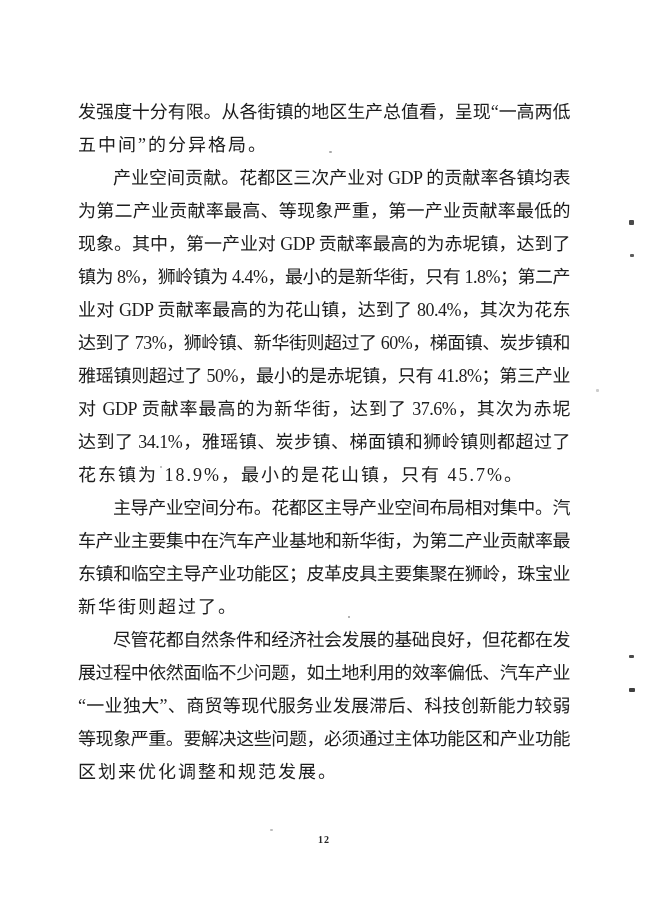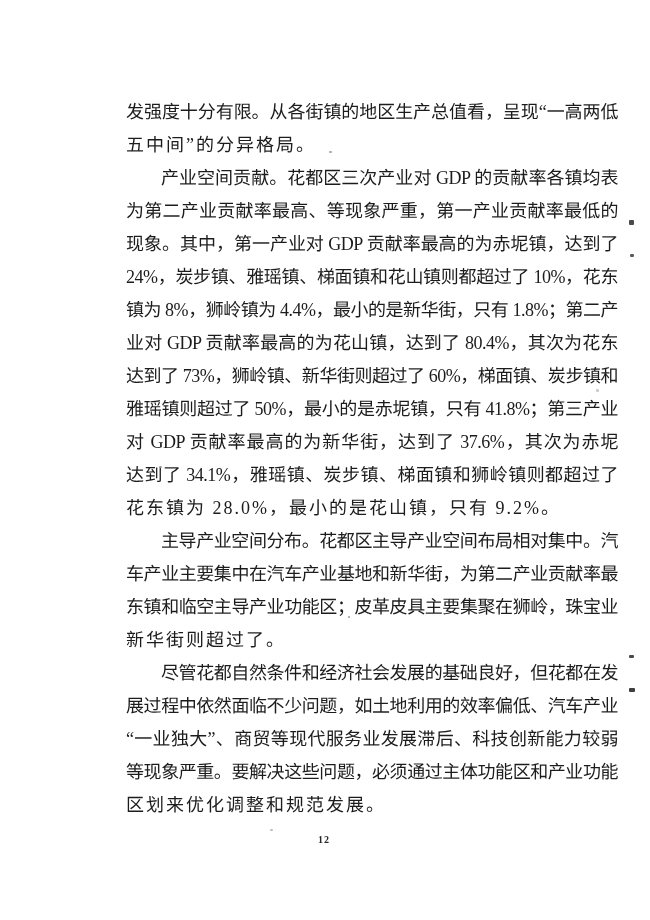--- a/index.html
+++ b/index.html
@@ -14,21 +14,20 @@
     background: #ffffff;
     overflow: hidden;
   }
   .textblock {
     position: absolute;
     left: 78px; top: 96px; width: 492px;
     color: #1c1c1c;
     font-size: 18px;
     line-height: 33px;
     font-weight: 400;
-    margin-left: 48px;
   }
   .line {
     height: 33px;
     overflow: hidden;
     letter-spacing: -0.5px;
     text-align: justify;
     text-align-last: justify;
   }
   .line.indent { text-indent: 35px; }
   .line.last {
@@ -60,28 +59,27 @@
 <body>
 
 <div class="page">
 
   <div class="textblock">
     <div class="line">发强度十分有限。从各街镇的地区生产总值看，呈现“一高两低</div>
     <div class="line last">五中间”的分异格局。</div>
     <div class="line indent">产业空间贡献。花都区三次产业对 GDP 的贡献率各镇均表现</div>
     <div class="line">为第二产业贡献率最高、等现象严重，第一产业贡献率最低的</div>
     <div class="line">现象。其中，第一产业对 GDP 贡献率最高的为赤坭镇，达到了</div>
-    <div class="line">24%，炭步镇、雅瑶镇、梯面镇和花山镇则都超过了 10%，花东</div>
     <div class="line">镇为 8%，狮岭镇为 4.4%，最小的是新华街，只有 1.8%；第二产</div>
     <div class="line">业对 GDP 贡献率最高的为花山镇，达到了 80.4%，其次为花东镇，</div>
     <div class="line">达到了 73%，狮岭镇、新华街则超过了 60%，梯面镇、炭步镇和</div>
     <div class="line">雅瑶镇则超过了 50%，最小的是赤坭镇，只有 41.8%；第三产业</div>
     <div class="line">对 GDP 贡献率最高的为新华街，达到了 37.6%，其次为赤坭镇，</div>
     <div class="line">达到了 34.1%，雅瑶镇、炭步镇、梯面镇和狮岭镇则都超过了 20%，</div>
-    <div class="line last">花东镇为 28.0%，最小的是花山镇，只有 9.2%。</div>
+    <div class="line last">花东镇为 18.9%，最小的是花山镇，只有 45.7%。</div>
     <div class="line indent">主导产业空间分布。花都区主导产业空间布局相对集中。汽</div>
     <div class="line">车产业主要集中在汽车产业基地和新华街，为第二产业贡献率最高</div>
     <div class="line">东镇和临空主导产业功能区；皮革皮具主要集聚在狮岭，珠宝业</div>
     <div class="line last">新华街则超过了。</div>
     <div class="line indent">尽管花都自然条件和经济社会发展的基础良好，但花都在发</div>
     <div class="line">展过程中依然面临不少问题，如土地利用的效率偏低、汽车产业</div>
     <div class="line">“一业独大”、商贸等现代服务业发展滞后、科技创新能力较弱</div>
     <div class="line">等现象严重。要解决这些问题，必须通过主体功能区和产业功能</div>
     <div class="line last">区划来优化调整和规范发展。</div>
   </div>

